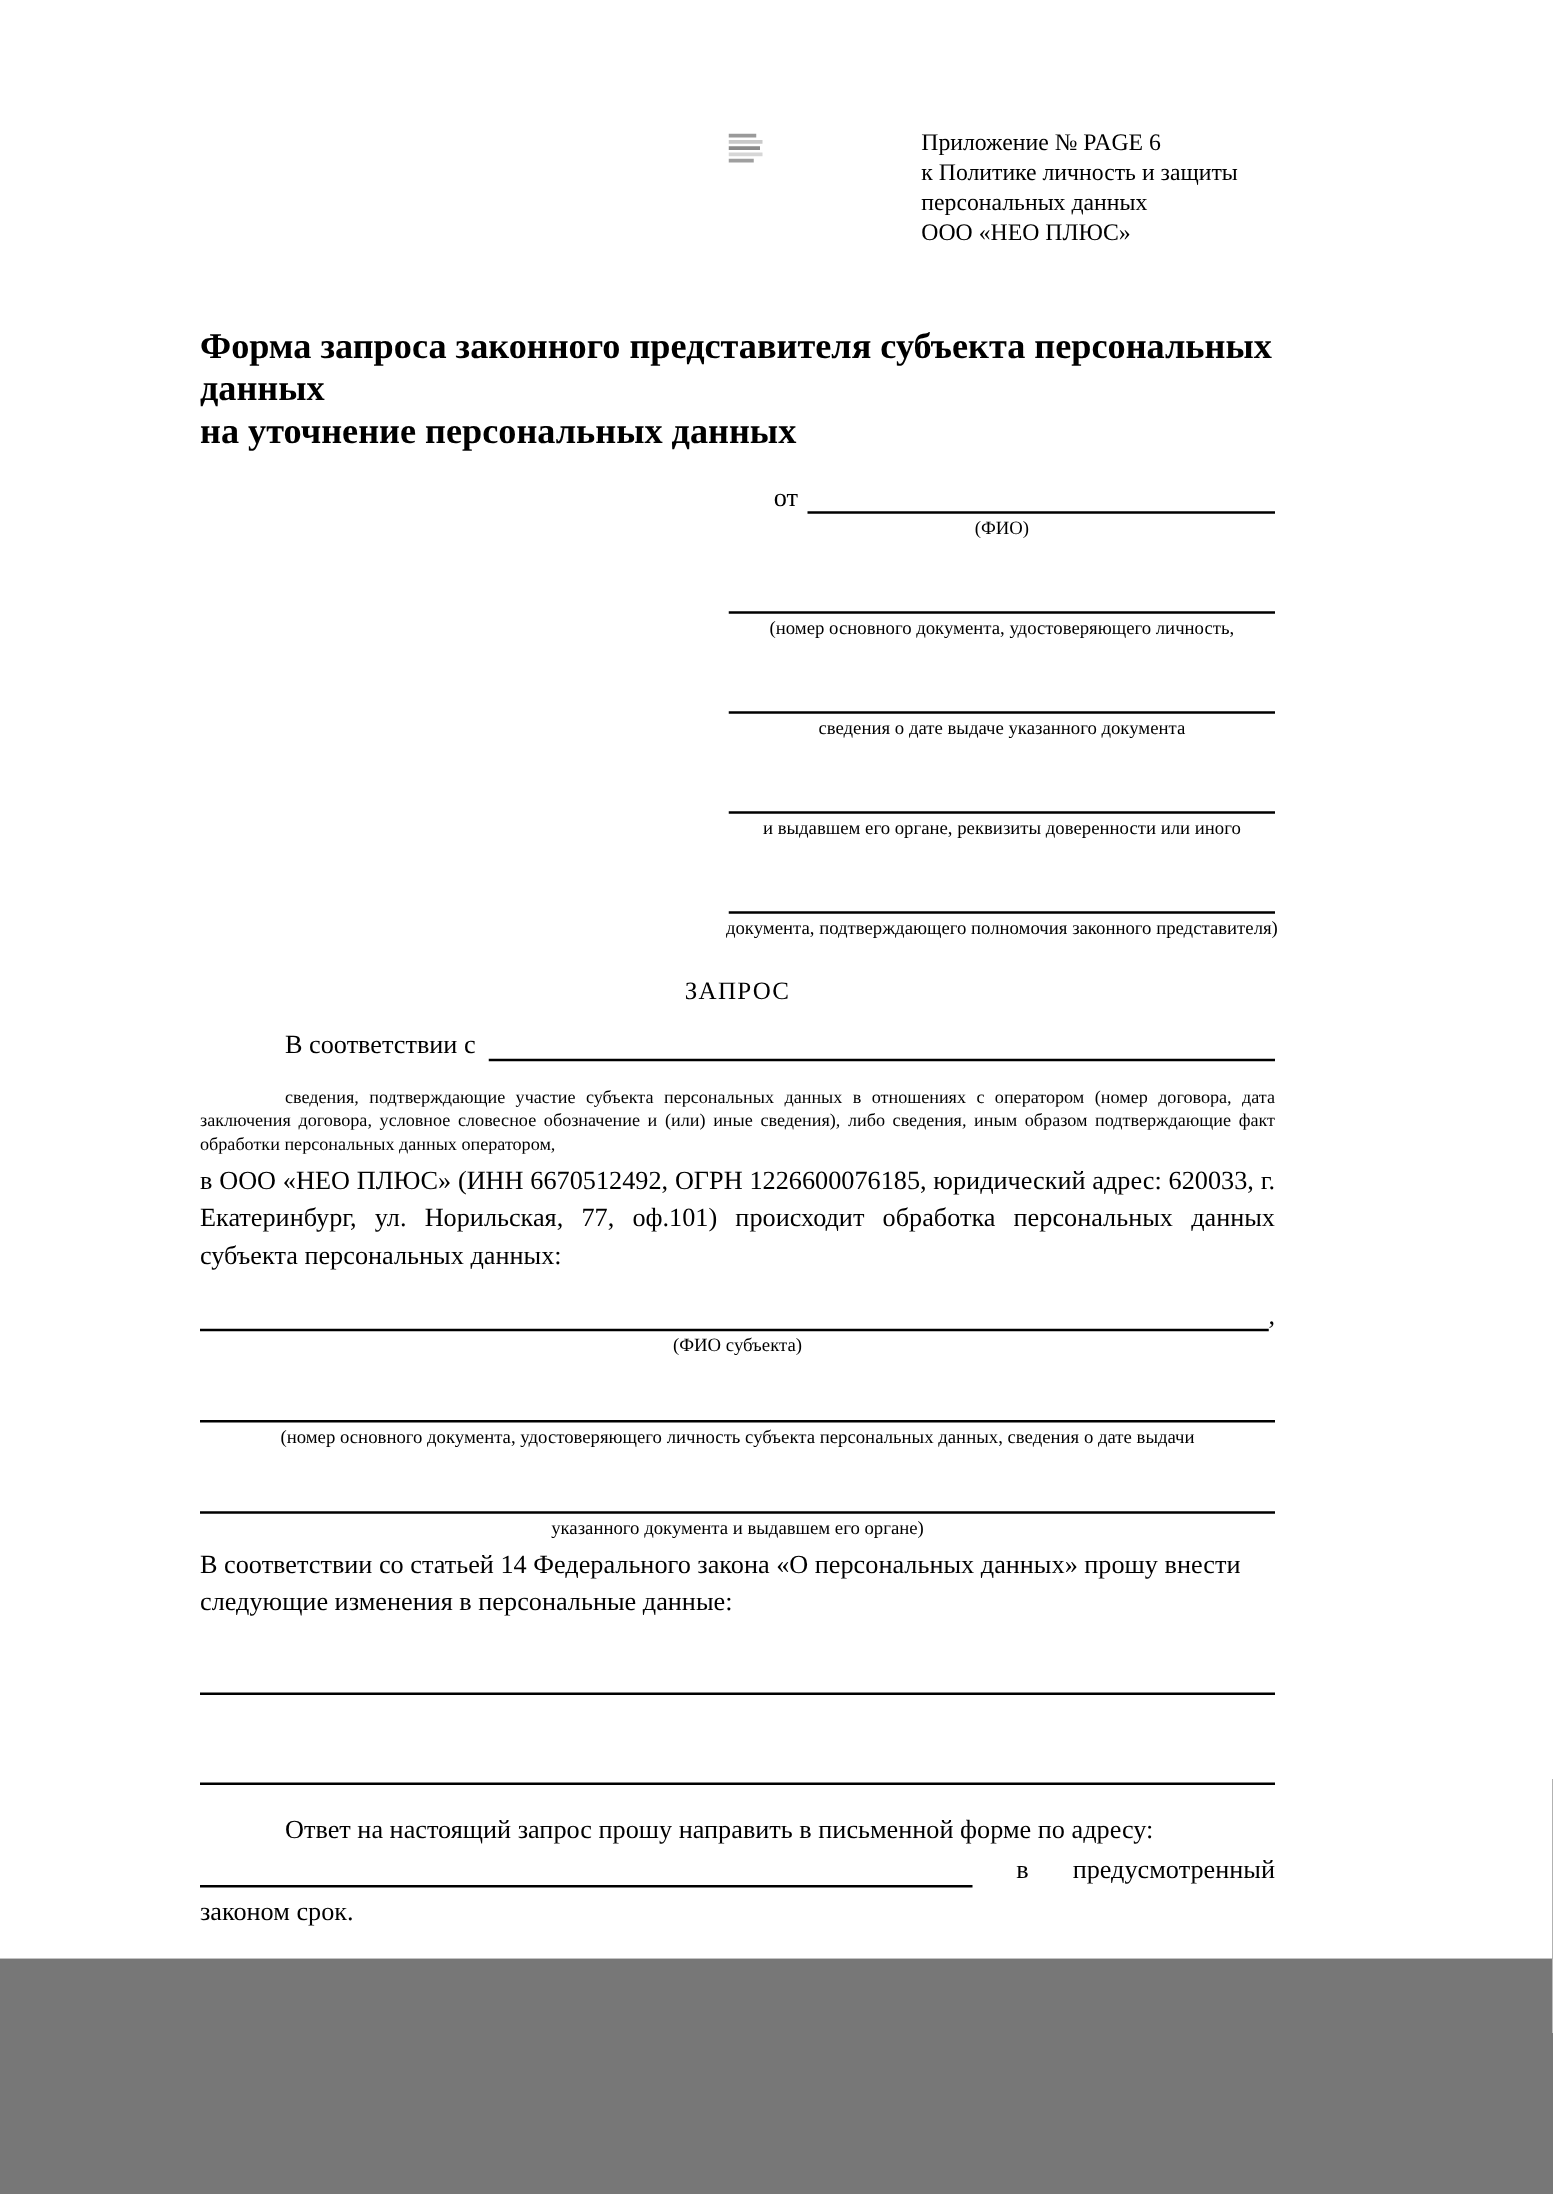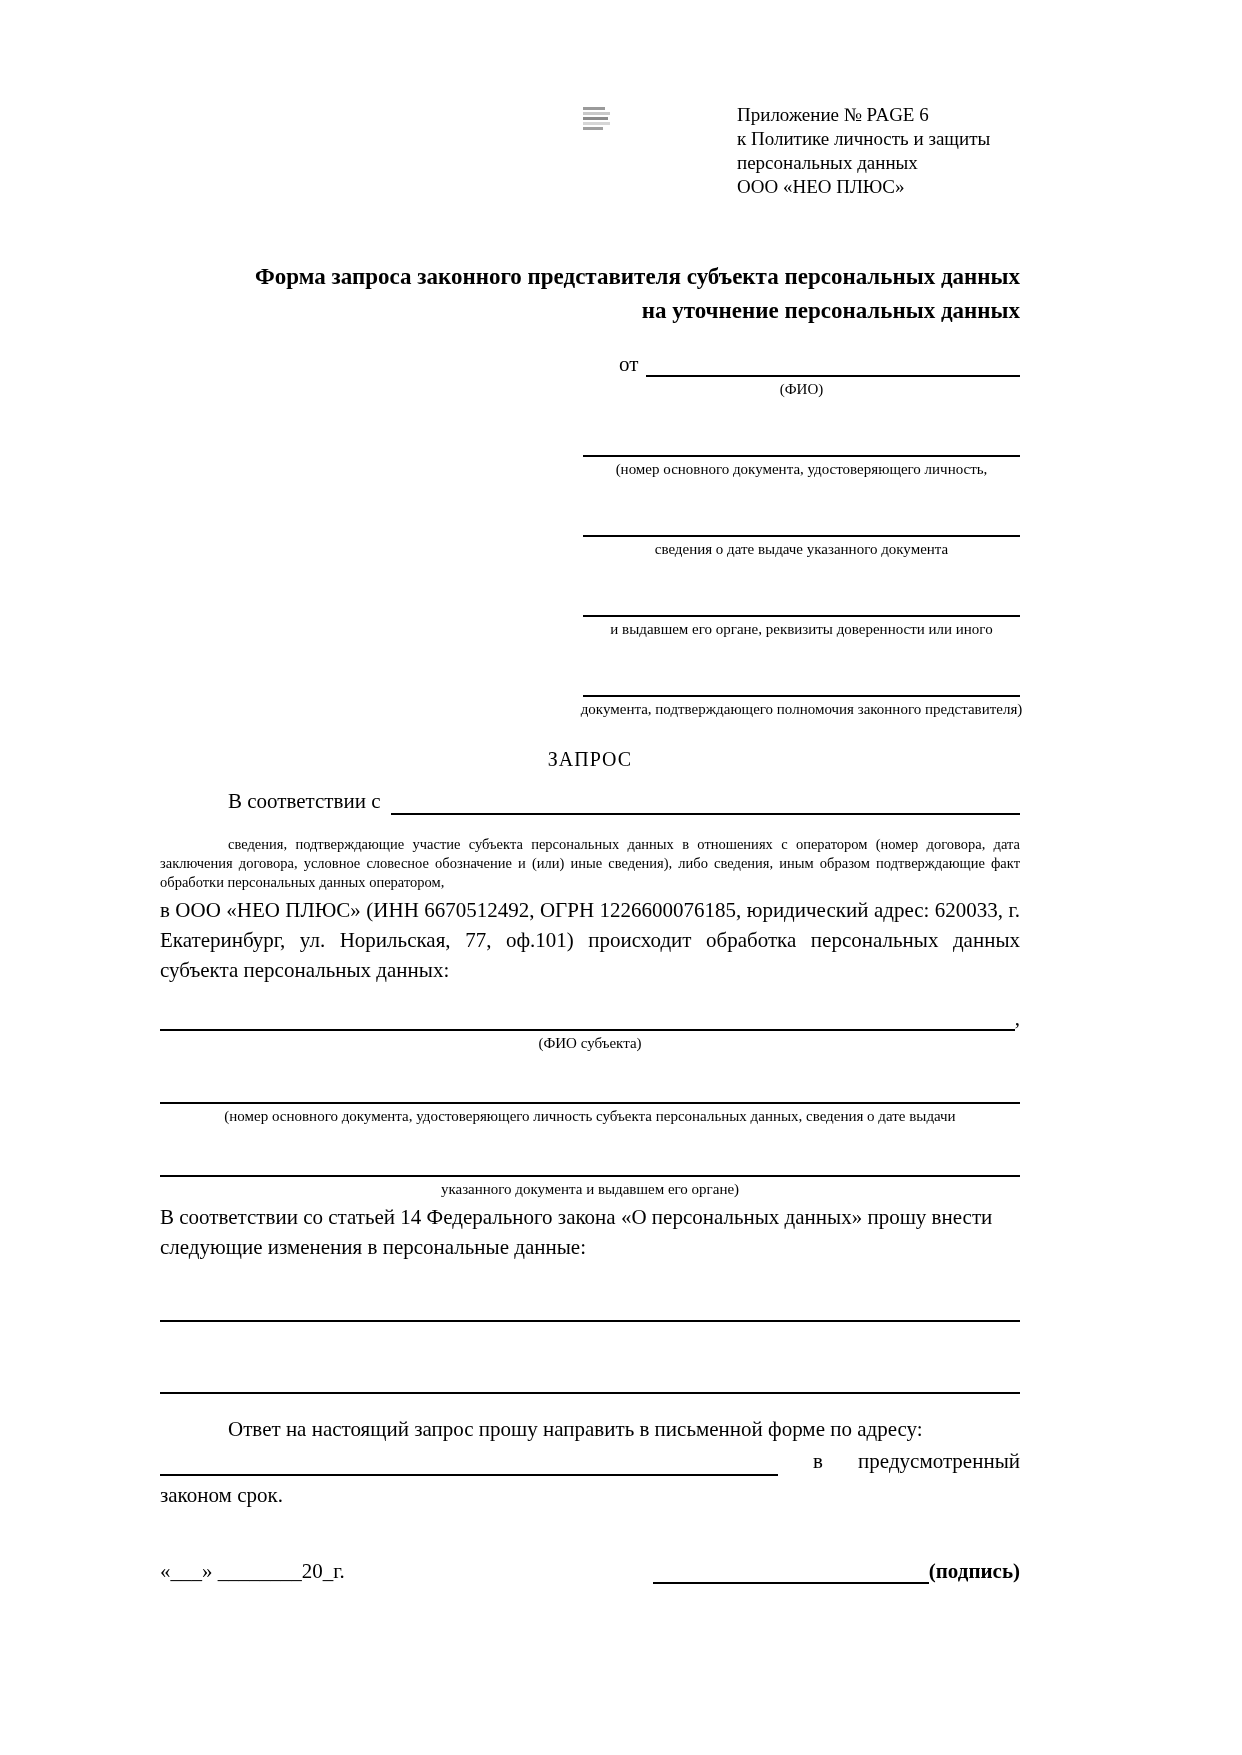--- a/index.html
+++ b/index.html
@@ -1,34 +1,34 @@
 <!DOCTYPE html>
 <html><head>
 <meta charset="utf-8">
 <style>
   * { margin:0; padding:0; box-sizing:border-box; }
   html,body { background:#777; }
   .page {
-    width:1242px; height:1755px; background:#ffffff; margin:0 auto;
+    width:1242px; height:1567px; background:#ffffff; margin:0 auto;
     font-family:"Liberation Serif", serif; color:#000;
     position:relative; overflow:hidden;
   }
   .doc-icon { position:absolute; left:583px; top:107px; width:27px; height:25px; }
   .doc-icon i { display:block; height:3px; margin-bottom:2px; background:#8f8f8f; }
   .doc-icon i:nth-child(1){ width:22px; background:#9a9a9a; }
   .doc-icon i:nth-child(2){ width:27px; background:#c9c9c9; }
   .doc-icon i:nth-child(3){ width:25px; background:#8a8a8a; }
   .doc-icon i:nth-child(4){ width:27px; background:#d6d6d6; }
   .doc-icon i:nth-child(5){ width:20px; background:#9f9f9f; }
 
   .content { position:absolute; left:160px; top:0; width:860px; }
 
   .header-block { margin-left:577px; margin-top:103px; font-size:19px; line-height:24px; white-space:nowrap; }
 
-  .title { margin-top:61px; text-align:right; font-weight:bold; font-size:23px; line-height:34px; }
+  .title { margin-top:61px; text-align:left; font-weight:bold; font-size:29px; line-height:34px; }
 
   .addr { margin-left:423px; margin-top:23px; width:437px; font-size:21px; }
   .addr-row { display:flex; align-items:flex-end; line-height:26px;margin-left:36px; }
   .from-label { margin-right:8px; }
   .fill { flex:1; border-bottom:2px solid #000; height:22px; }
   .fcap { text-align:center; font-size:15px; line-height:18px; margin-top:3px; white-space:nowrap; }
   .field { margin-top:31px; }
   .fline { height:28px; border-bottom:2px solid #000; }
   .fcap-wide { margin-left:-75px; width:calc(100% + 150px); }
 

